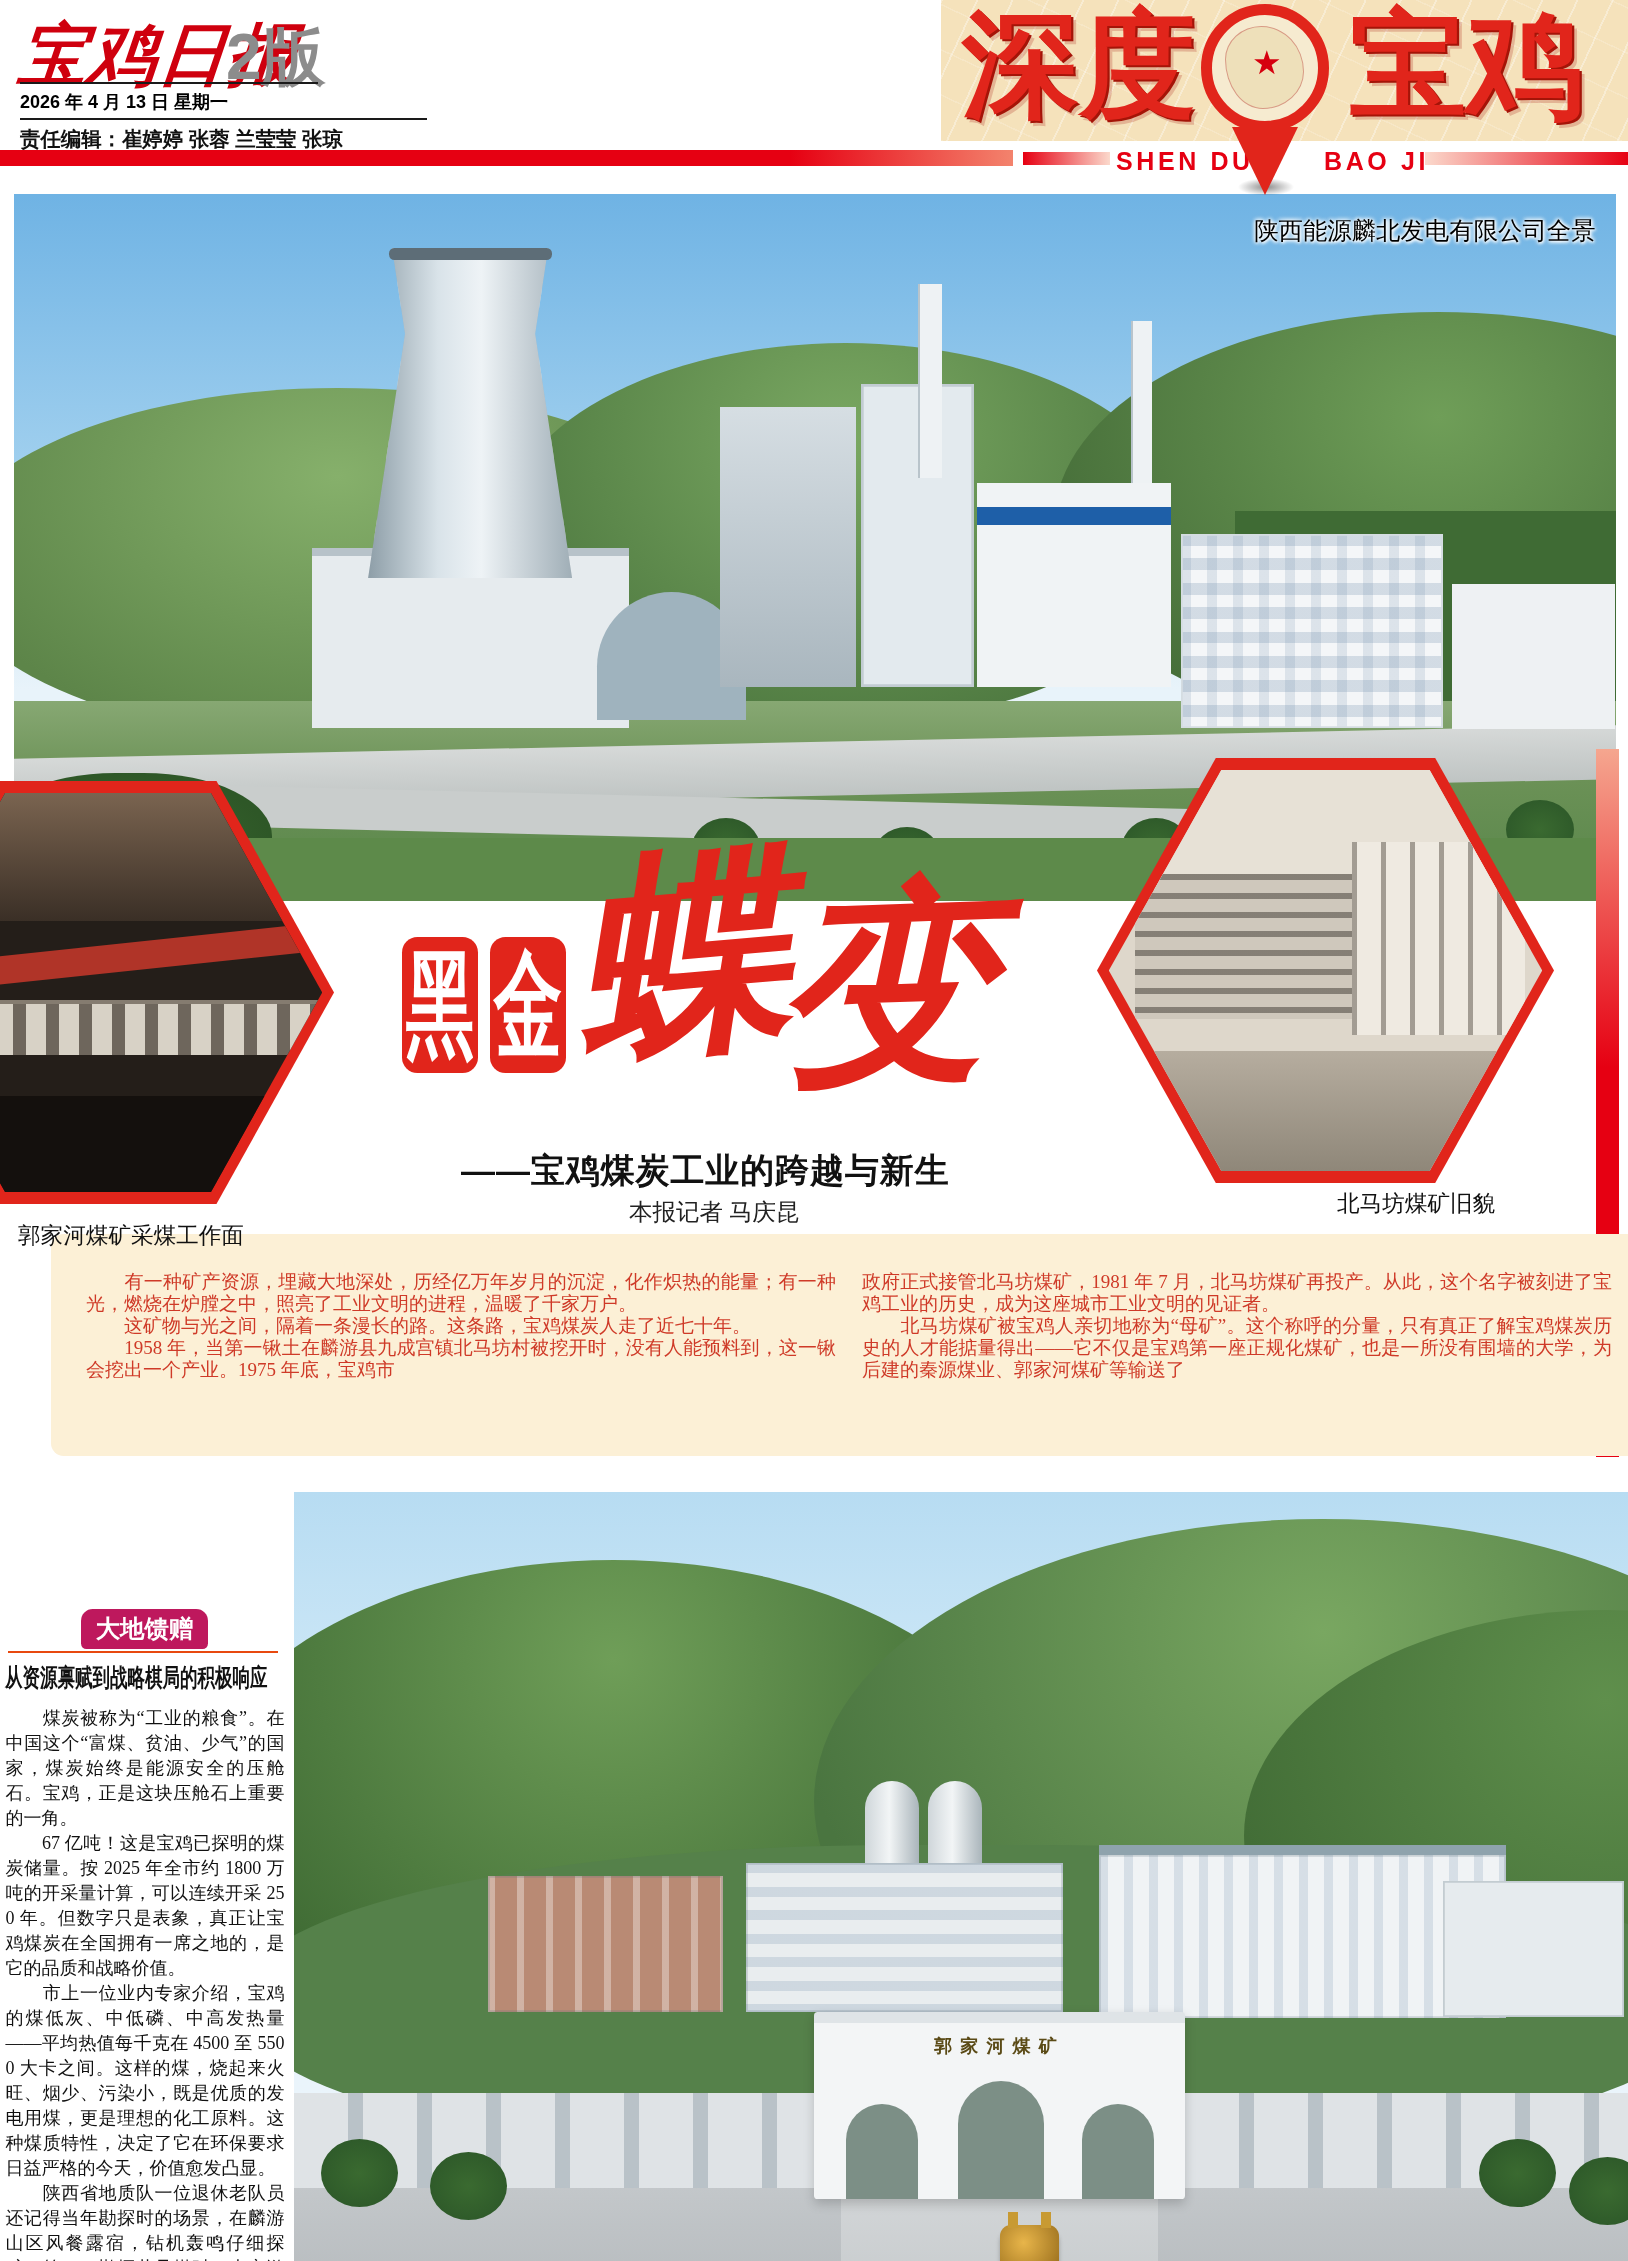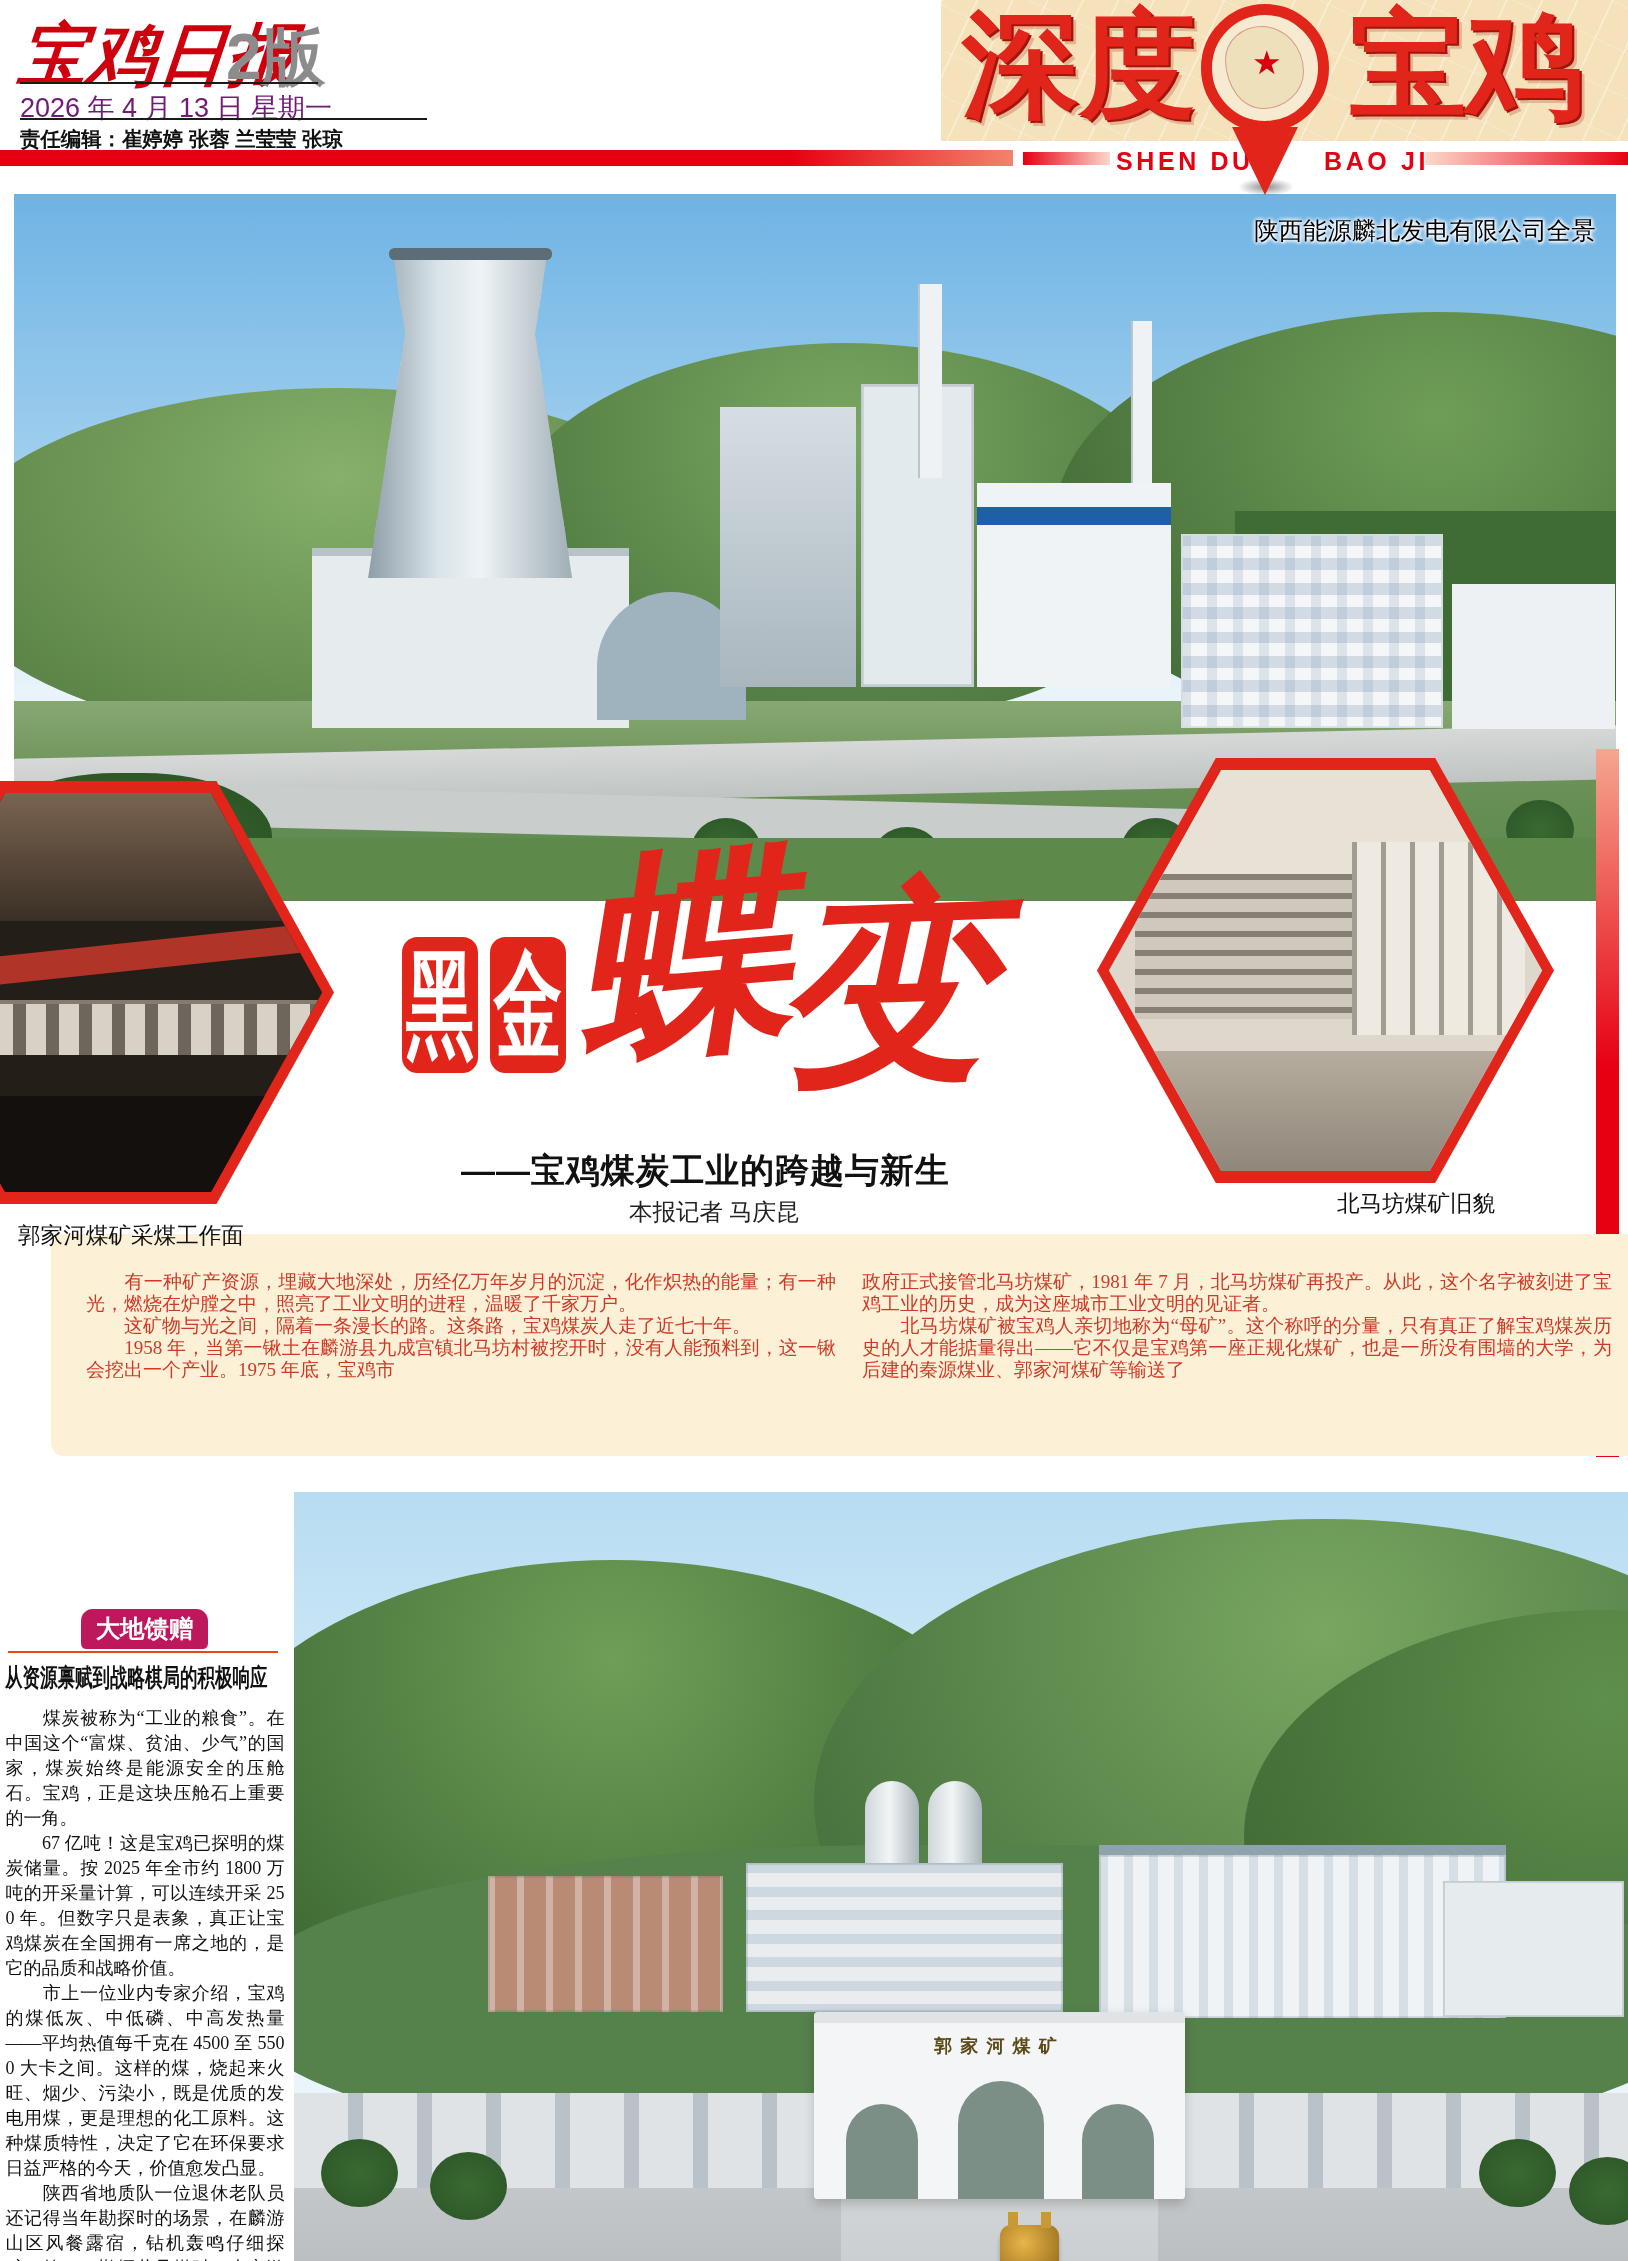--- a/index.html
+++ b/index.html
@@ -8,21 +8,21 @@
   .abs{position:absolute;}
   .sans{font-family:"Liberation Sans","DejaVu Sans",sans-serif;}
 
   
   .logo{left:19px;top:10px;font-size:68px;font-weight:900;font-style:italic;color:#cf000e;
         letter-spacing:1.8px;transform:skewX(-5deg);}
   .edition{left:226px;top:13.6px;font-size:64px;font-weight:900;color:#8c8c8c;}
   .rule{background:#1a1a1a;height:2.3px;}
   .r1{left:20px;top:82px;width:298px;}
   .r2{left:20px;top:118px;width:407px;height:1.8px;}
-  .date{left:20px;top:90px;font-size:27px;font-weight:400;color:#701a75;}
+  .date{left:20px;top:90px;font-size:18px;font-weight:700;color:#000000;}
   .editors{left:20px;top:125px;font-size:20.4px;font-weight:700;color:#111;}
 
   .beige{left:941px;top:0;width:688px;height:141px;background:#f5e2bb;overflow:hidden;}
   .beige:before{content:"";position:absolute;inset:0;
      background:repeating-linear-gradient(115deg,rgba(255,255,255,.35) 0 1.8px,transparent 1.8px 32px),
                 repeating-linear-gradient(25deg,rgba(255,255,255,.18) 0 1.4px,transparent 1.4px 41px);}
   .bword{top:6.3px;font-size:117px;font-weight:900;color:#e1251b;line-height:1;
          text-shadow:2.3px 2.3px 0 #a51408,5px 5px 0 rgba(165,20,8,.22);}
   .bword.l{left:962px;}
   .bword.r{left:1349px;}

